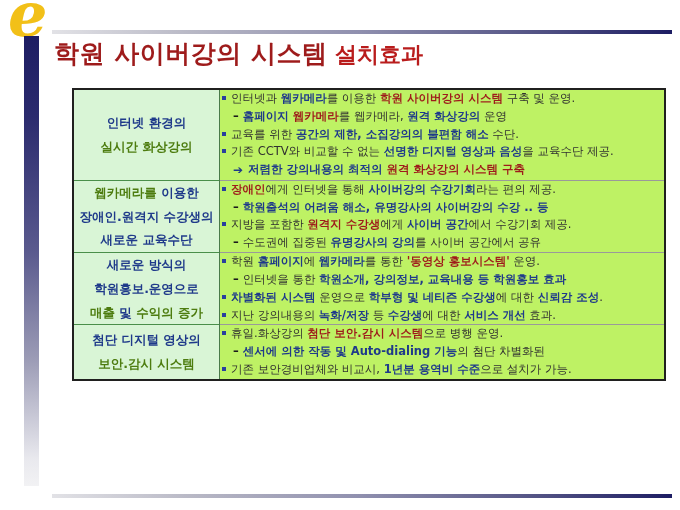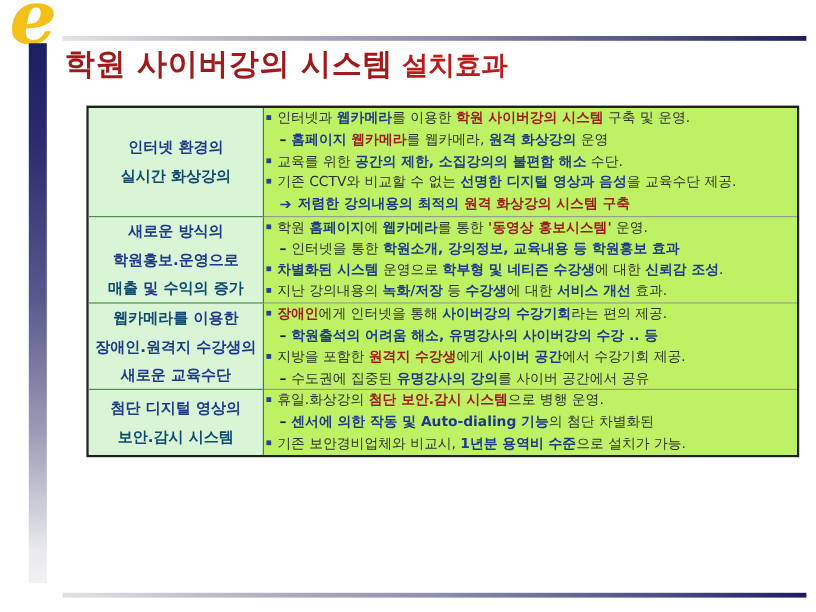--- a/index.html
+++ b/index.html
@@ -124,21 +124,21 @@
   }
 
   
   .lline {
     font-size: 12.5px;
     font-weight: bold;
     line-height: 1.9;
     white-space: nowrap;
   }
   .nv { color: #1f3a8a; }
-  .rd { color: #0c4a6e; }
+  .rd { color: #4d7c0f; }
 
   
   .rline {
     font-size: 11.5px;
     line-height: 1.55;
     color: #202020;
     white-space: nowrap;
     display: flex;
     align-items: flex-start;
   }
@@ -214,20 +214,45 @@
                 <span><span class="txt">기존 CCTV와 비교할 수 없는 </span><span class="b nv">선명한 디지털 영상과 음성</span><span class="txt">을 교육수단 제공.</span></span>
               </div>
               <div class="rline arrow">
                 <span class="arr">➔</span>
                 <span><span class="b nv">저렴한 강의내용의 최적의 </span><span class="b rd">원격 화상강의 시스템 구축</span></span>
               </div>
             </td>
           </tr>
           <tr class="row">
             <td class="cell-left">
+              <div class="lline"><span class="rd">웹카메라를 </span><span class="nv">이용한</span></div>
+              <div class="lline"><span class="nv">장애인.원격지 수강생의</span></div>
+              <div class="lline"><span class="nv">새로운 교육수단</span></div>
+            </td>
+            <td class="cell-right">
+              <div class="rline">
+                <span class="bullet"></span>
+                <span><span class="b rd">장애인</span><span class="txt">에게 인터넷을 통해 </span><span class="b nv">사이버강의 수강기회</span><span class="txt">라는 편의 제공.</span></span>
+              </div>
+              <div class="rline sub">
+                <span class="dash">–</span>
+                <span><span class="b nv">학원출석의 어려움 해소, 유명강사의 사이버강의 수강 .. 등</span></span>
+              </div>
+              <div class="rline">
+                <span class="bullet"></span>
+                <span><span class="txt">지방을 포함한 </span><span class="b rd">원격지 수강생</span><span class="txt">에게 </span><span class="b nv">사이버 공간</span><span class="txt">에서 수강기회 제공.</span></span>
+              </div>
+              <div class="rline sub">
+                <span class="dash">–</span>
+                <span><span class="txt">수도권에 집중된 </span><span class="b nv">유명강사의 강의</span><span class="txt">를 사이버 공간에서 공유</span></span>
+              </div>
+            </td>
+          </tr>
+          <tr class="row">
+            <td class="cell-left">
               <div class="lline"><span class="nv">새로운 방식의</span></div>
               <div class="lline"><span class="nv">학원홍보.운영으로</span></div>
               <div class="lline"><span class="rd">매출</span><span class="nv"> 및 </span><span class="rd">수익의 증가</span></div>
             </td>
             <td class="cell-right">
               <div class="rline">
                 <span class="bullet"></span>
                 <span><span class="txt">학원 </span><span class="b nv">홈페이지</span><span class="txt">에 </span><span class="b nv">웹카메라</span><span class="txt">를 통한 </span><span class="b rd">'동영상 홍보시스템'</span><span class="txt"> 운영.</span></span>
               </div>
               <div class="rline sub">
@@ -239,45 +264,20 @@
                 <span><span class="b nv">차별화된 시스템</span><span class="txt"> 운영으로 </span><span class="b nv">학부형 및 네티즌 수강생</span><span class="txt">에 대한 </span><span class="b nv">신뢰감 조성</span><span class="txt">.</span></span>
               </div>
               <div class="rline">
                 <span class="bullet"></span>
                 <span><span class="txt">지난 강의내용의 </span><span class="b nv">녹화/저장</span><span class="txt"> 등 </span><span class="b nv">수강생</span><span class="txt">에 대한 </span><span class="b nv">서비스 개선</span><span class="txt"> 효과.</span></span>
               </div>
             </td>
           </tr>
           <tr class="row">
             <td class="cell-left">
-              <div class="lline"><span class="rd">웹카메라를 </span><span class="nv">이용한</span></div>
-              <div class="lline"><span class="nv">장애인.원격지 수강생의</span></div>
-              <div class="lline"><span class="nv">새로운 교육수단</span></div>
-            </td>
-            <td class="cell-right">
-              <div class="rline">
-                <span class="bullet"></span>
-                <span><span class="b rd">장애인</span><span class="txt">에게 인터넷을 통해 </span><span class="b nv">사이버강의 수강기회</span><span class="txt">라는 편의 제공.</span></span>
-              </div>
-              <div class="rline sub">
-                <span class="dash">–</span>
-                <span><span class="b nv">학원출석의 어려움 해소, 유명강사의 사이버강의 수강 .. 등</span></span>
-              </div>
-              <div class="rline">
-                <span class="bullet"></span>
-                <span><span class="txt">지방을 포함한 </span><span class="b rd">원격지 수강생</span><span class="txt">에게 </span><span class="b nv">사이버 공간</span><span class="txt">에서 수강기회 제공.</span></span>
-              </div>
-              <div class="rline sub">
-                <span class="dash">–</span>
-                <span><span class="txt">수도권에 집중된 </span><span class="b nv">유명강사의 강의</span><span class="txt">를 사이버 공간에서 공유</span></span>
-              </div>
-            </td>
-          </tr>
-          <tr class="row">
-            <td class="cell-left">
               <div class="lline"><span class="nv">첨단 디지털 영상의</span></div>
               <div class="lline"><span class="rd">보안.감시 시스템</span></div>
             </td>
             <td class="cell-right">
               <div class="rline">
                 <span class="bullet"></span>
                 <span><span class="txt">휴일.화상강의 </span><span class="b rd">첨단 보안.감시 시스템</span><span class="txt">으로 병행 운영.</span></span>
               </div>
               <div class="rline sub">
                 <span class="dash">–</span>

